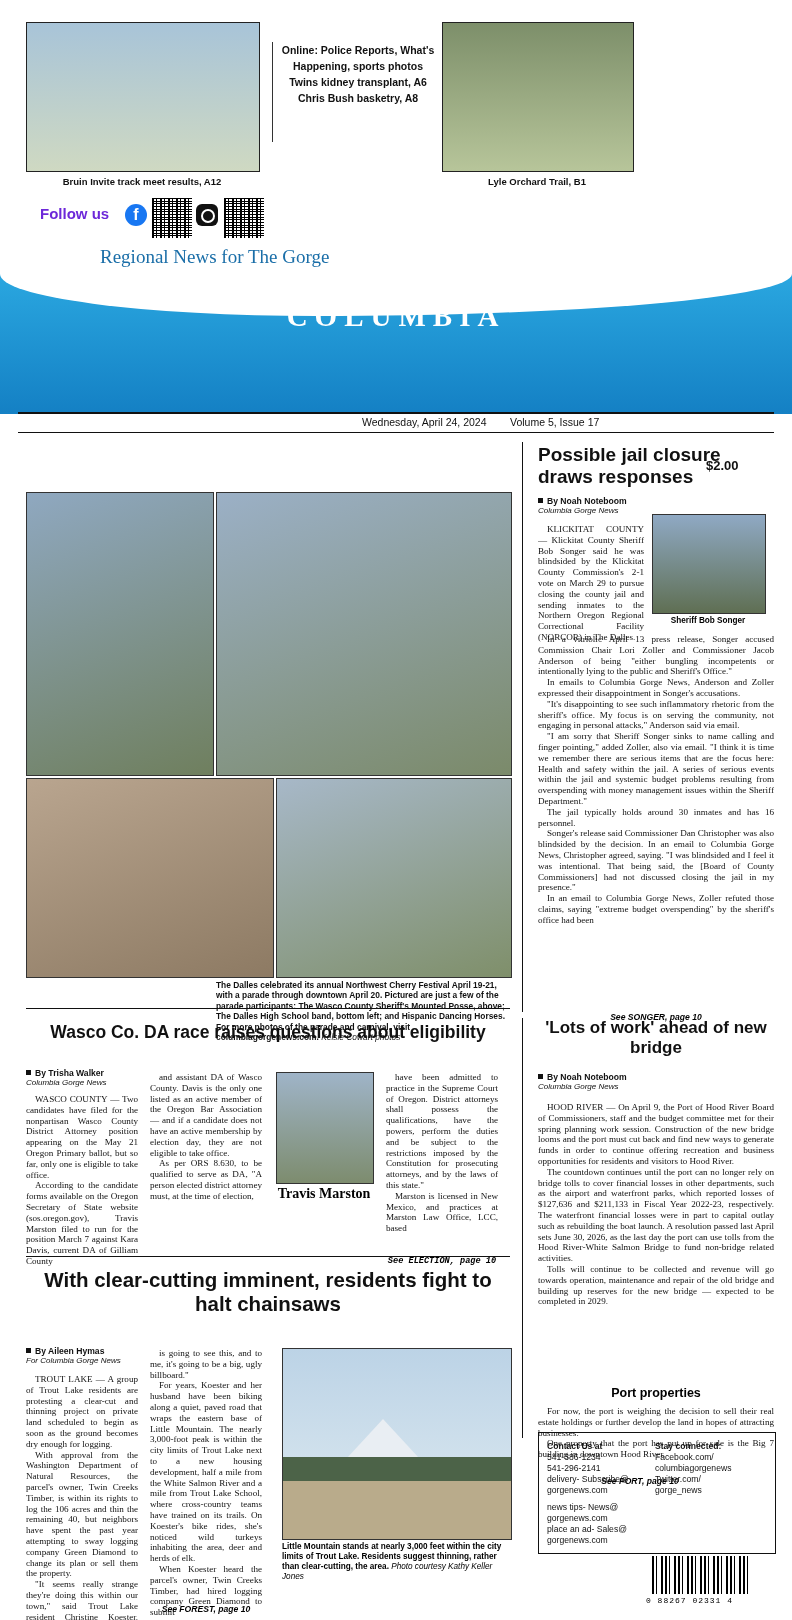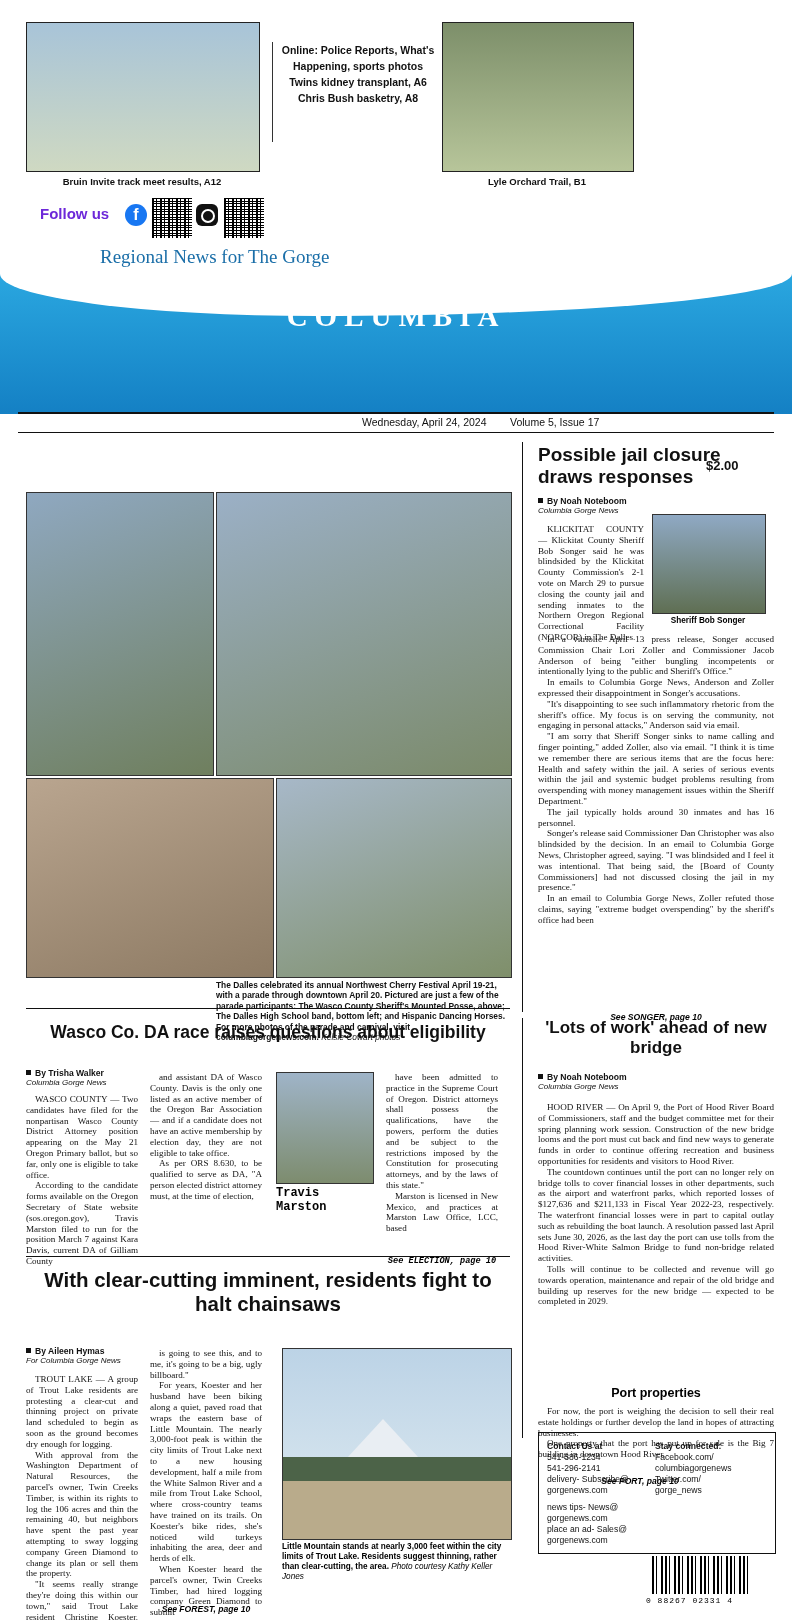--- a/index.html
+++ b/index.html
@@ -63,21 +63,21 @@
   .cherry-cap{position:absolute;left:216px;top:980px;width:294px;font-family:"Liberation Sans",sans-serif;font-weight:bold;font-size:8.4px;line-height:10.4px;color:#111;}
   .cherry-credit{font-weight:normal;font-style:italic;}
   .rail-hl{font-size:19px;line-height:22px;}
   .songer-photo{position:absolute;left:652px;top:514px;width:112px;height:98px;background:linear-gradient(#8fa9c4,#5f6f53);border:1px solid #333;}
   .songer-cap{position:absolute;left:652px;top:616px;width:112px;text-align:center;font-family:"Liberation Sans",sans-serif;font-weight:bold;font-size:8.2px;}
 
   
   .sec-rule{position:absolute;background:#111;height:1px;}
   .da-hl{position:absolute;left:26px;top:1022px;width:484px;text-align:center;font-size:17.5px;}
   .marston-photo{position:absolute;left:276px;top:1072px;width:96px;height:110px;background:linear-gradient(#9fb4c8,#7d8c6e);border:1px solid #333;}
-  .marston-cap{position:absolute;left:276px;top:1186px;width:96px;text-align:left;font-family:Liberation Mono, monospace;font-weight:bold;font-size:12px;}
+  .marston-cap{position:absolute;left:276px;top:1186px;width:96px;text-align:center;font-family:Liberation Serif, serif;font-weight:bold;font-size:14px;}
 
   
   .bridge-hl{position:absolute;left:538px;top:1018px;width:236px;text-align:center;font-size:17px;line-height:20px;}
   .port-sub{position:absolute;left:538px;top:1386px;width:236px;text-align:center;font-family:"Liberation Sans",sans-serif;font-weight:bold;font-size:12.5px;}
 
   
   .forest-hl{position:absolute;left:26px;top:1268px;width:484px;text-align:center;font-size:20.5px;line-height:24px;}
   .forest-photo{position:absolute;left:282px;top:1348px;width:228px;height:190px;background:linear-gradient(#bcd3e6 0%,#cfe0ec 55%,#e7eef2 100%);border:1px solid #333;overflow:hidden;}
   .mtn{position:absolute;left:52px;top:70px;width:0;height:0;border-left:48px solid transparent;border-right:48px solid transparent;border-bottom:52px solid #e9eef3;}
   .field{position:absolute;left:0;bottom:0;width:100%;height:58px;background:#b9ab8b;}

